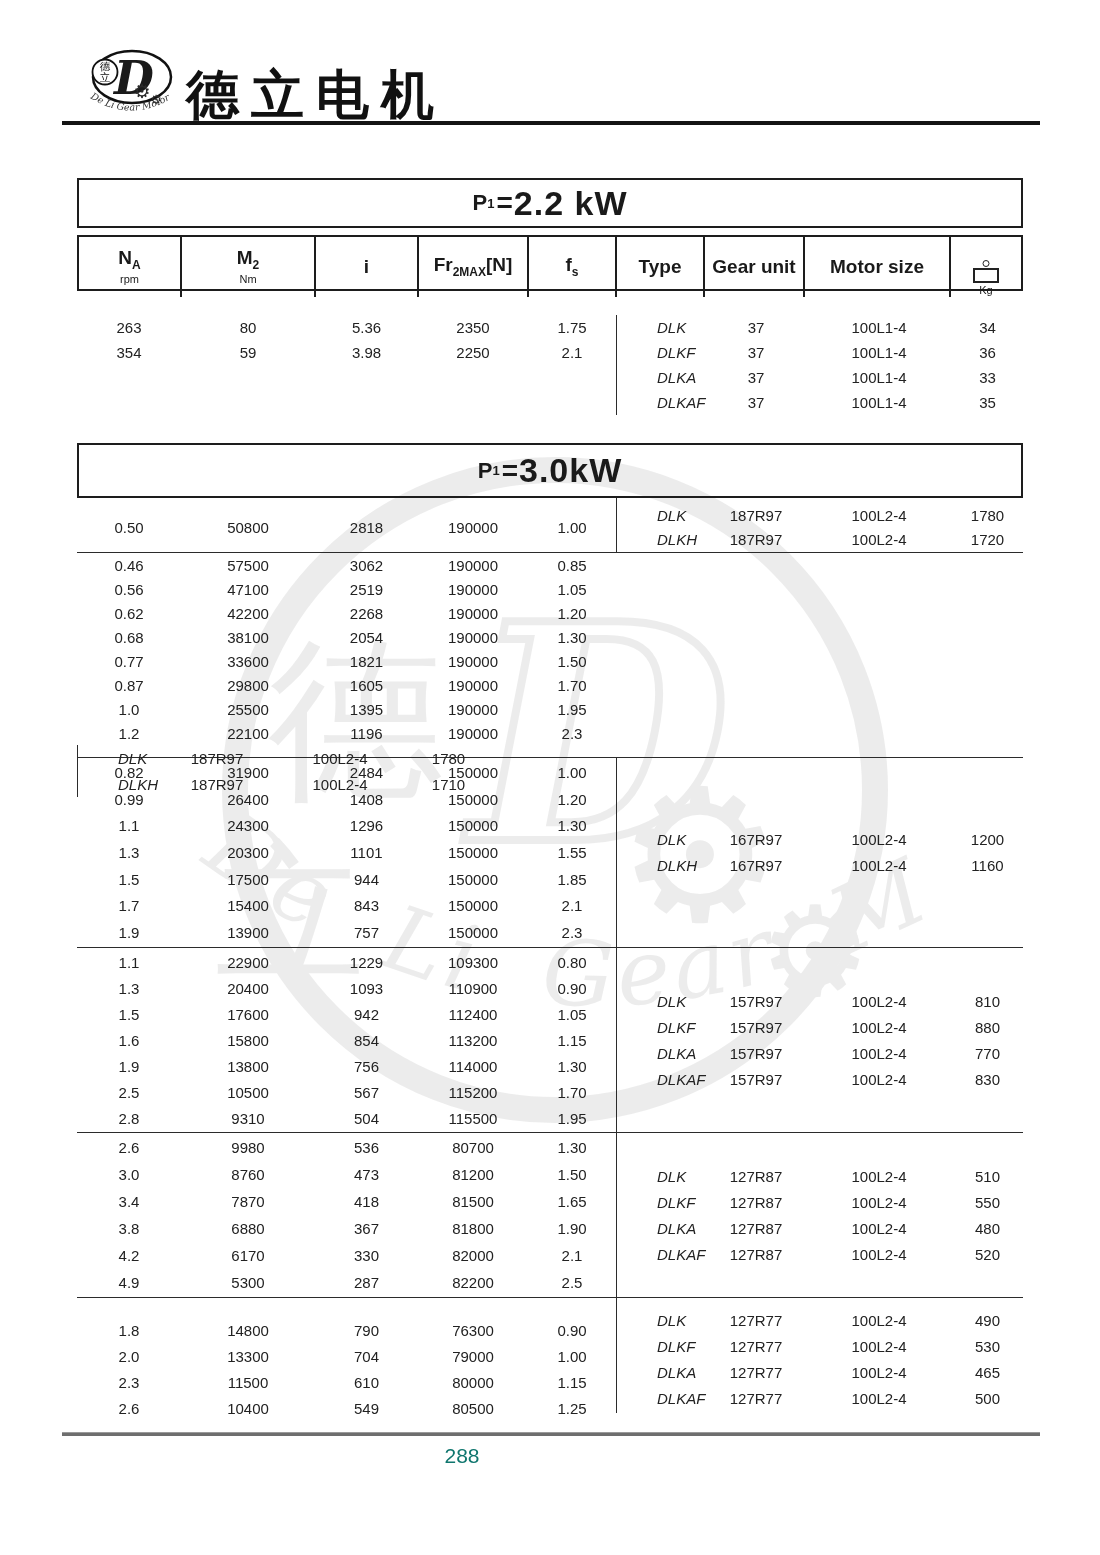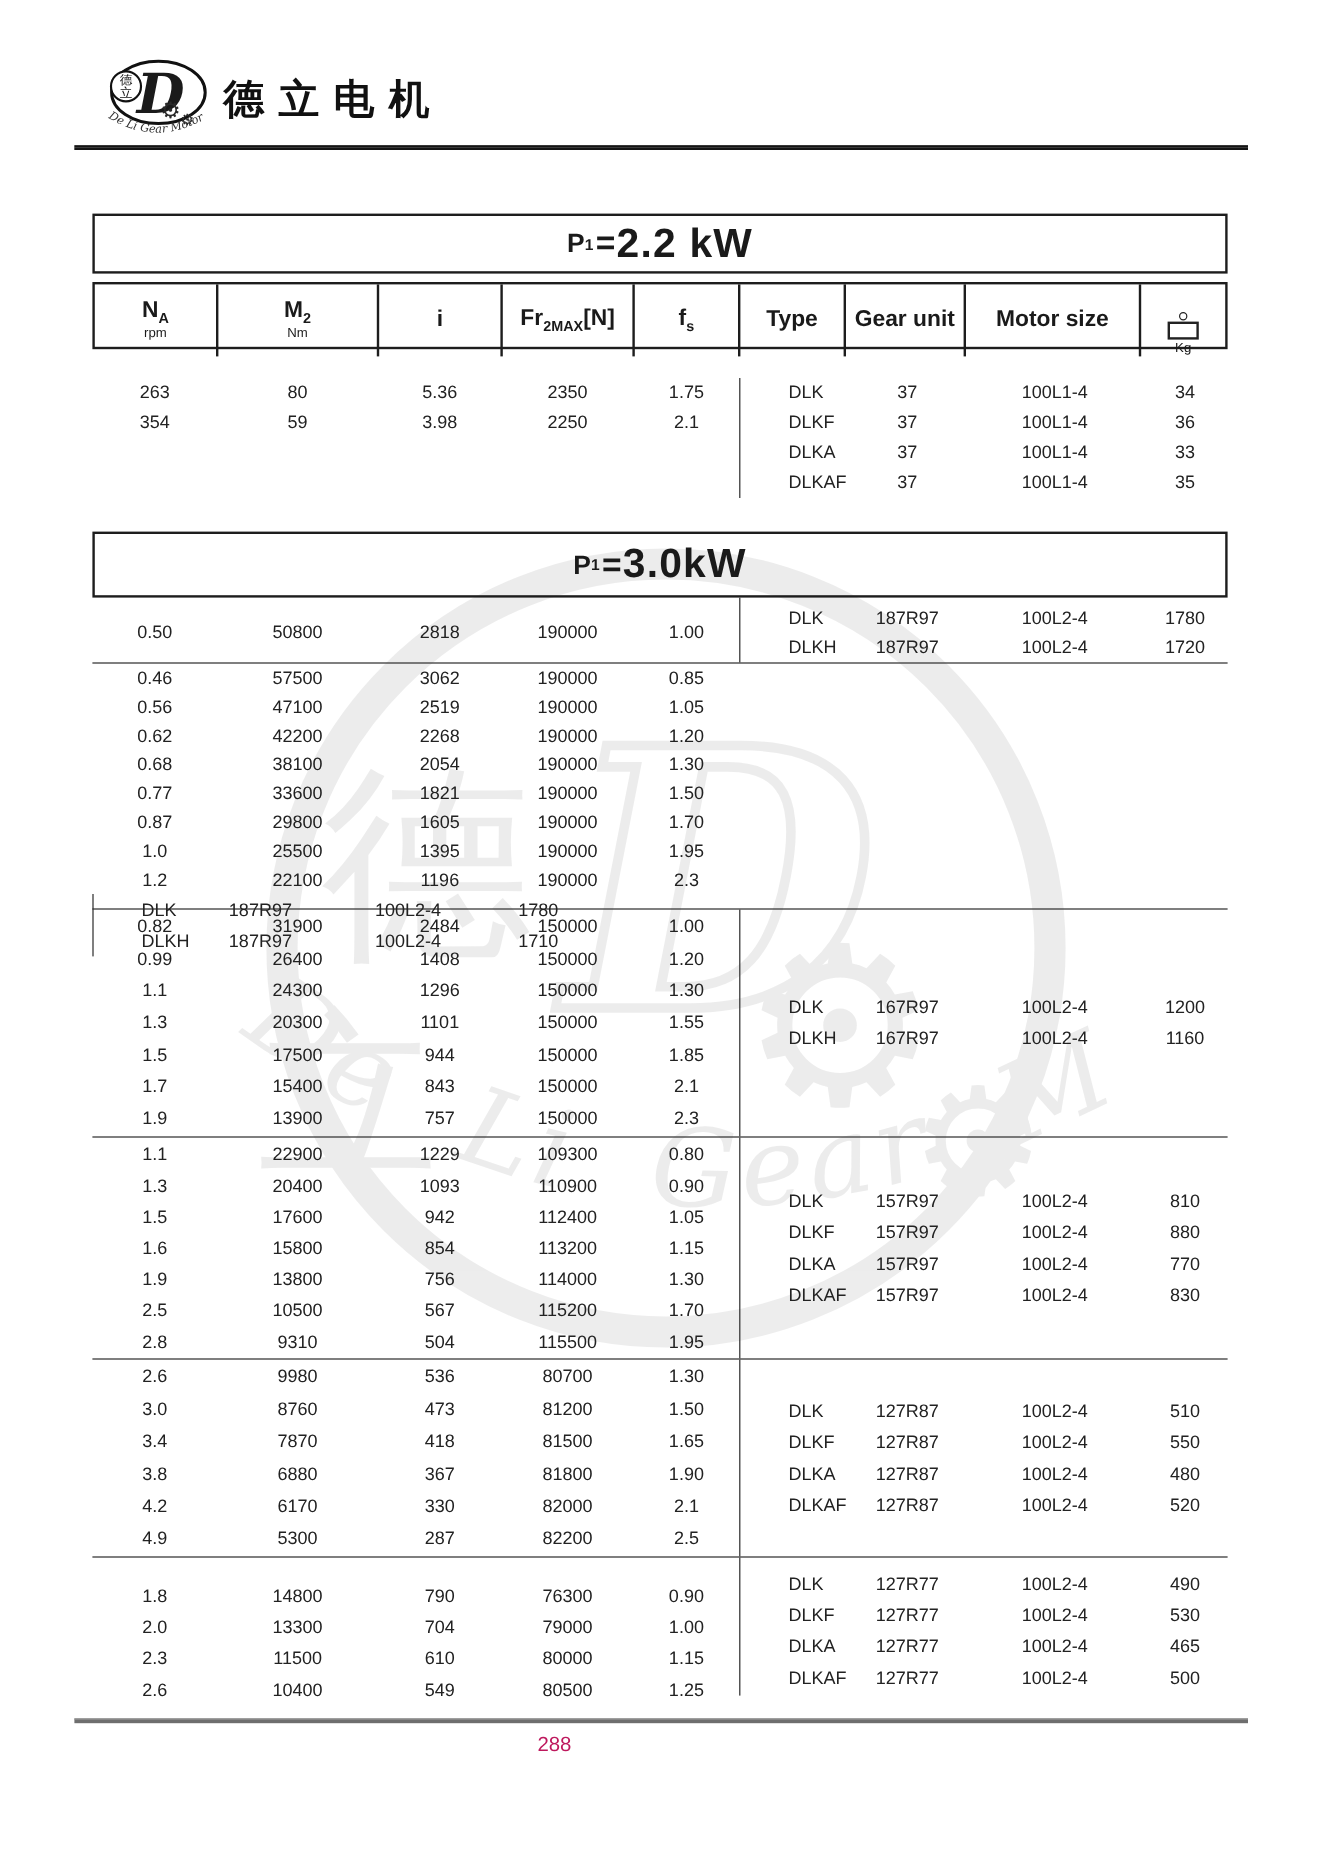--- a/index.html
+++ b/index.html
@@ -8,21 +8,21 @@
     position: relative; width: 1100px; height: 1555px; background: #fff;
     font-family: "Liberation Sans", sans-serif; color: #1a1a1a; overflow: hidden;
   }
   
   .watermark { position: absolute; left: 0; top: 0; z-index: 0; pointer-events: none; }
   
   .logo { position: absolute; left: 80px; top: 46px; z-index: 2; }
   .brand {
     position: absolute; left: 186px; top: 60px; z-index: 2;
     font-family: "DejaVu Serif", "Liberation Serif", serif;
-    font-weight: bold; font-size: 34px; letter-spacing: 12px; color: #111;
+    font-weight: bold; font-size: 53px; letter-spacing: 12px; color: #111;
   }
   .rule-top {
     position: absolute; left: 62px; top: 121px; width: 978px; height: 2px;
     background: #b5b5b5; border-top: 2.5px solid #141414; border-bottom: 2.5px solid #141414; z-index: 2;
   }
   
   .content { position: absolute; left: 77px; top: 178px; width: 946px; z-index: 1; }
   .tbox {
     height: 50px; border: 2px solid #1d1d1d; background: transparent;
     display: flex; align-items: center; justify-content: center;
@@ -48,21 +48,21 @@
   .kgicon { width: 26px; height: 15px; border: 2px solid #222; position: relative; margin-top: 7px; }
   .kgicon::before {
     content: ""; position: absolute; left: 50%; top: -10px; transform: translateX(-50%);
     width: 5px; height: 5px; border: 1.5px solid #222; border-radius: 50%;
   }
   
   .row { display: grid; align-items: center; font-size: 15px; color: #222; flex: none; }
   .row-l { grid-template-columns: 104px 134px 103px 110px 88px; }
   .row-r { grid-template-columns: 89px 100px 146px auto; }
   .row span { text-align: center; }
-  .row-r .c0 { text-align: left; padding-left: 40px; }
+  .row-r .c0 { text-align: left; padding-left: 40px; font-style: italic; }
   
   .t1 { display: flex; padding: 24px 0 28px; }
   .t1-left { width: 539px; display: flex; flex-direction: column; }
   .t1-right { width: 407px; display: flex; flex-direction: column; border-left: 1.5px solid #2b2b2b; }
   .t1 .row { height: 25px; }
   
   .sec { display: flex; border-bottom: 1.5px solid #2b2b2b; }
   .sec:last-child { border-bottom: none; }
   .sec-left { width: 539px; display: flex; flex-direction: column; justify-content: space-evenly; }
   .sec-right { width: 407px; display: flex; flex-direction: column; justify-content: center; border-left: 1.5px solid #2b2b2b; }
@@ -75,21 +75,21 @@
   .s6.top .sec-left, .s6.top .sec-right { padding-top: 8px; }
   .s6 .sec-left .row, .s6 .sec-right .row { height: 26px; }
   .s6 .sec-right { margin-bottom: 20px; }
   
   .rule-bottom {
     position: absolute; left: 62px; top: 1432px; width: 978px; height: 4px;
     background: #6e6e6e; border-top: 1px solid #9a9a9a; z-index: 1;
   }
   .page-num {
     position: absolute; left: 0; top: 1444px; width: 924px; text-align: center;
-    font-size: 17px; color: #be185d; z-index: 1;
+    font-size: 21px; color: #0f766e; z-index: 1;
   }
 </style>
 </head>
 <body>
 
 <div class="page">
 
   <svg class="watermark" width="1100" height="1555" viewBox="0 0 1100 1555">
     <g opacity="0.14" fill="#7d7d7d" font-family="DejaVu Serif, Liberation Serif, serif">
       <circle cx="555" cy="790" r="320" fill="none" stroke="#7d7d7d" stroke-width="26"></circle>

